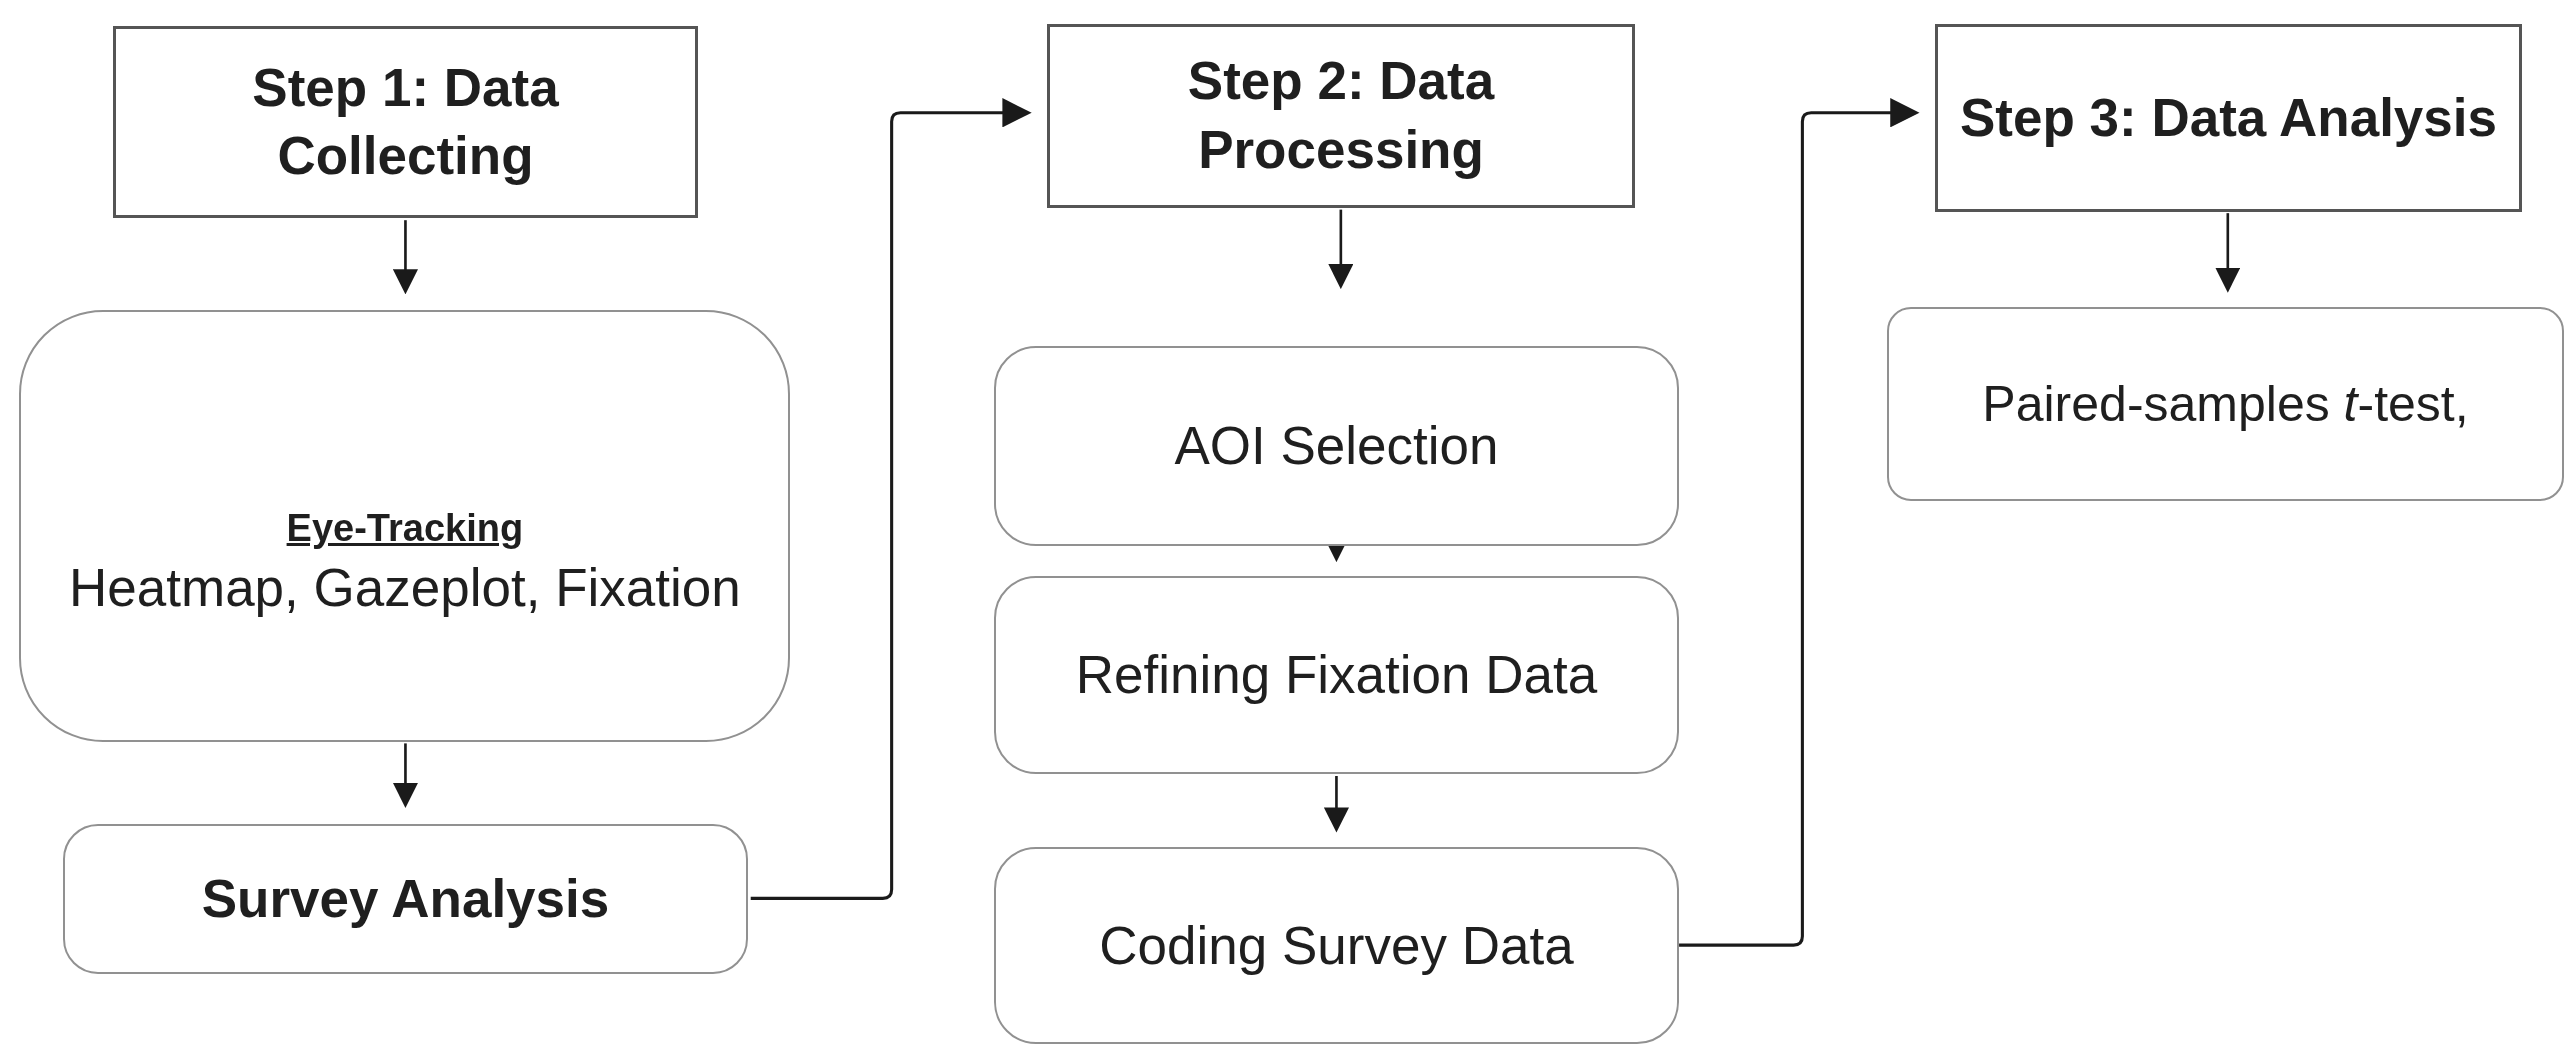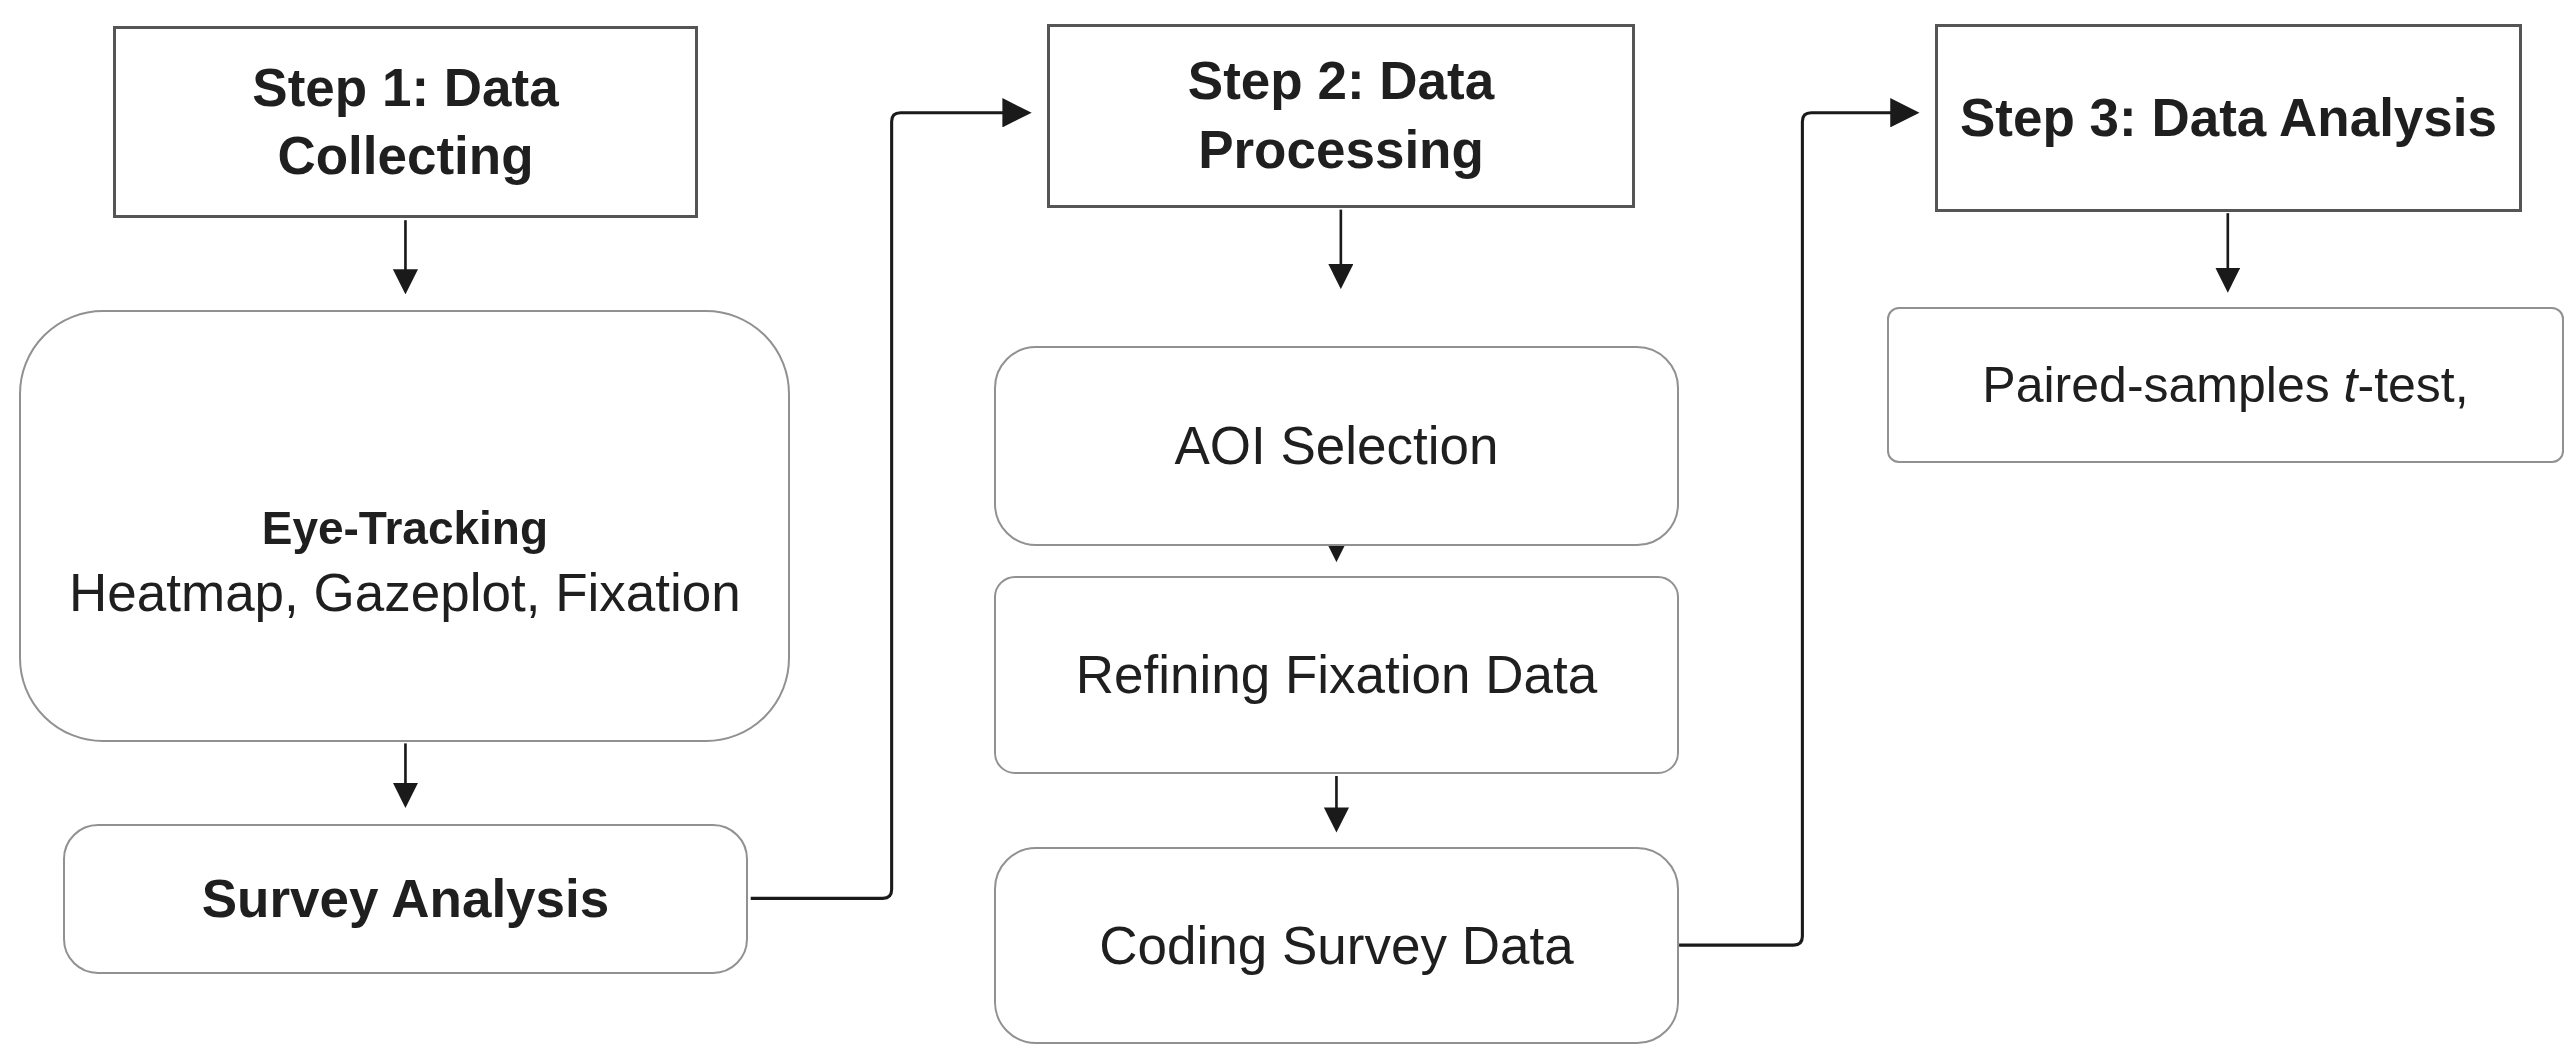--- a/index.html
+++ b/index.html
@@ -44,28 +44,28 @@
     border-radius: 42px;
     font-size: 53px;
     line-height: 1.32;
   }
   .bold-label { font-weight: bold; }
 
   
   .step1-box   { left: 113px;  top: 26.4px;  width: 585px; height: 192px; }
   .eye-box     { left: 19.4px;   top: 310px; width: 771px; height: 432px; border-radius: 84px; }
   .eye-inner   { transform: translateY(37px); }
-  .eye-title   { font-weight: bold; font-size: 46px; }
+  .eye-title   { font-weight: bold; font-size: 38px; text-decoration: underline; }
   .survey-box  { left: 63px;   top: 824px; width: 685px; height: 150px; border-radius: 35px; align-items: center; }
   .step2-box   { left: 1047px; top: 24px;  width: 588px; height: 184px; }
   .aoi-box     { left: 994px; top: 303px; width: 685px; height: 200px; margin-top: 43px; }
-  .refine-box  { left: 994px; top: 576px; width: 685px; height: 198px; border-radius: 21px; }
+  .refine-box  { left: 994px; top: 576px; width: 685px; height: 198px; }
   .coding-box  { left: 994px; top: 847px; width: 685px; height: 197px; }
   .step3-box   { left: 1935px; top: 24px;  width: 587px; height: 188px; text-align: right; }
-  .paired-box  { left: 1887px; top: 307px; width: 677px; height: 156px; border-radius: 12px; font-size: 50px; }
+  .paired-box  { left: 1887px; top: 307px; width: 677px; height: 194px; border-radius: 24px; font-size: 50px; }
   .italic-t    { font-style: italic; }
 </style>
 </head>
 <body>
 
 <div class="canvas">
 
   <svg class="connector-layer" viewBox="0 0 2924 1208" xmlns="http://www.w3.org/2000/svg">
     <defs>
       <marker id="ah" viewBox="0 0 10 10" refX="8.5" refY="5" markerWidth="9.5" markerHeight="9.5" orient="auto" markerUnits="strokeWidth">

